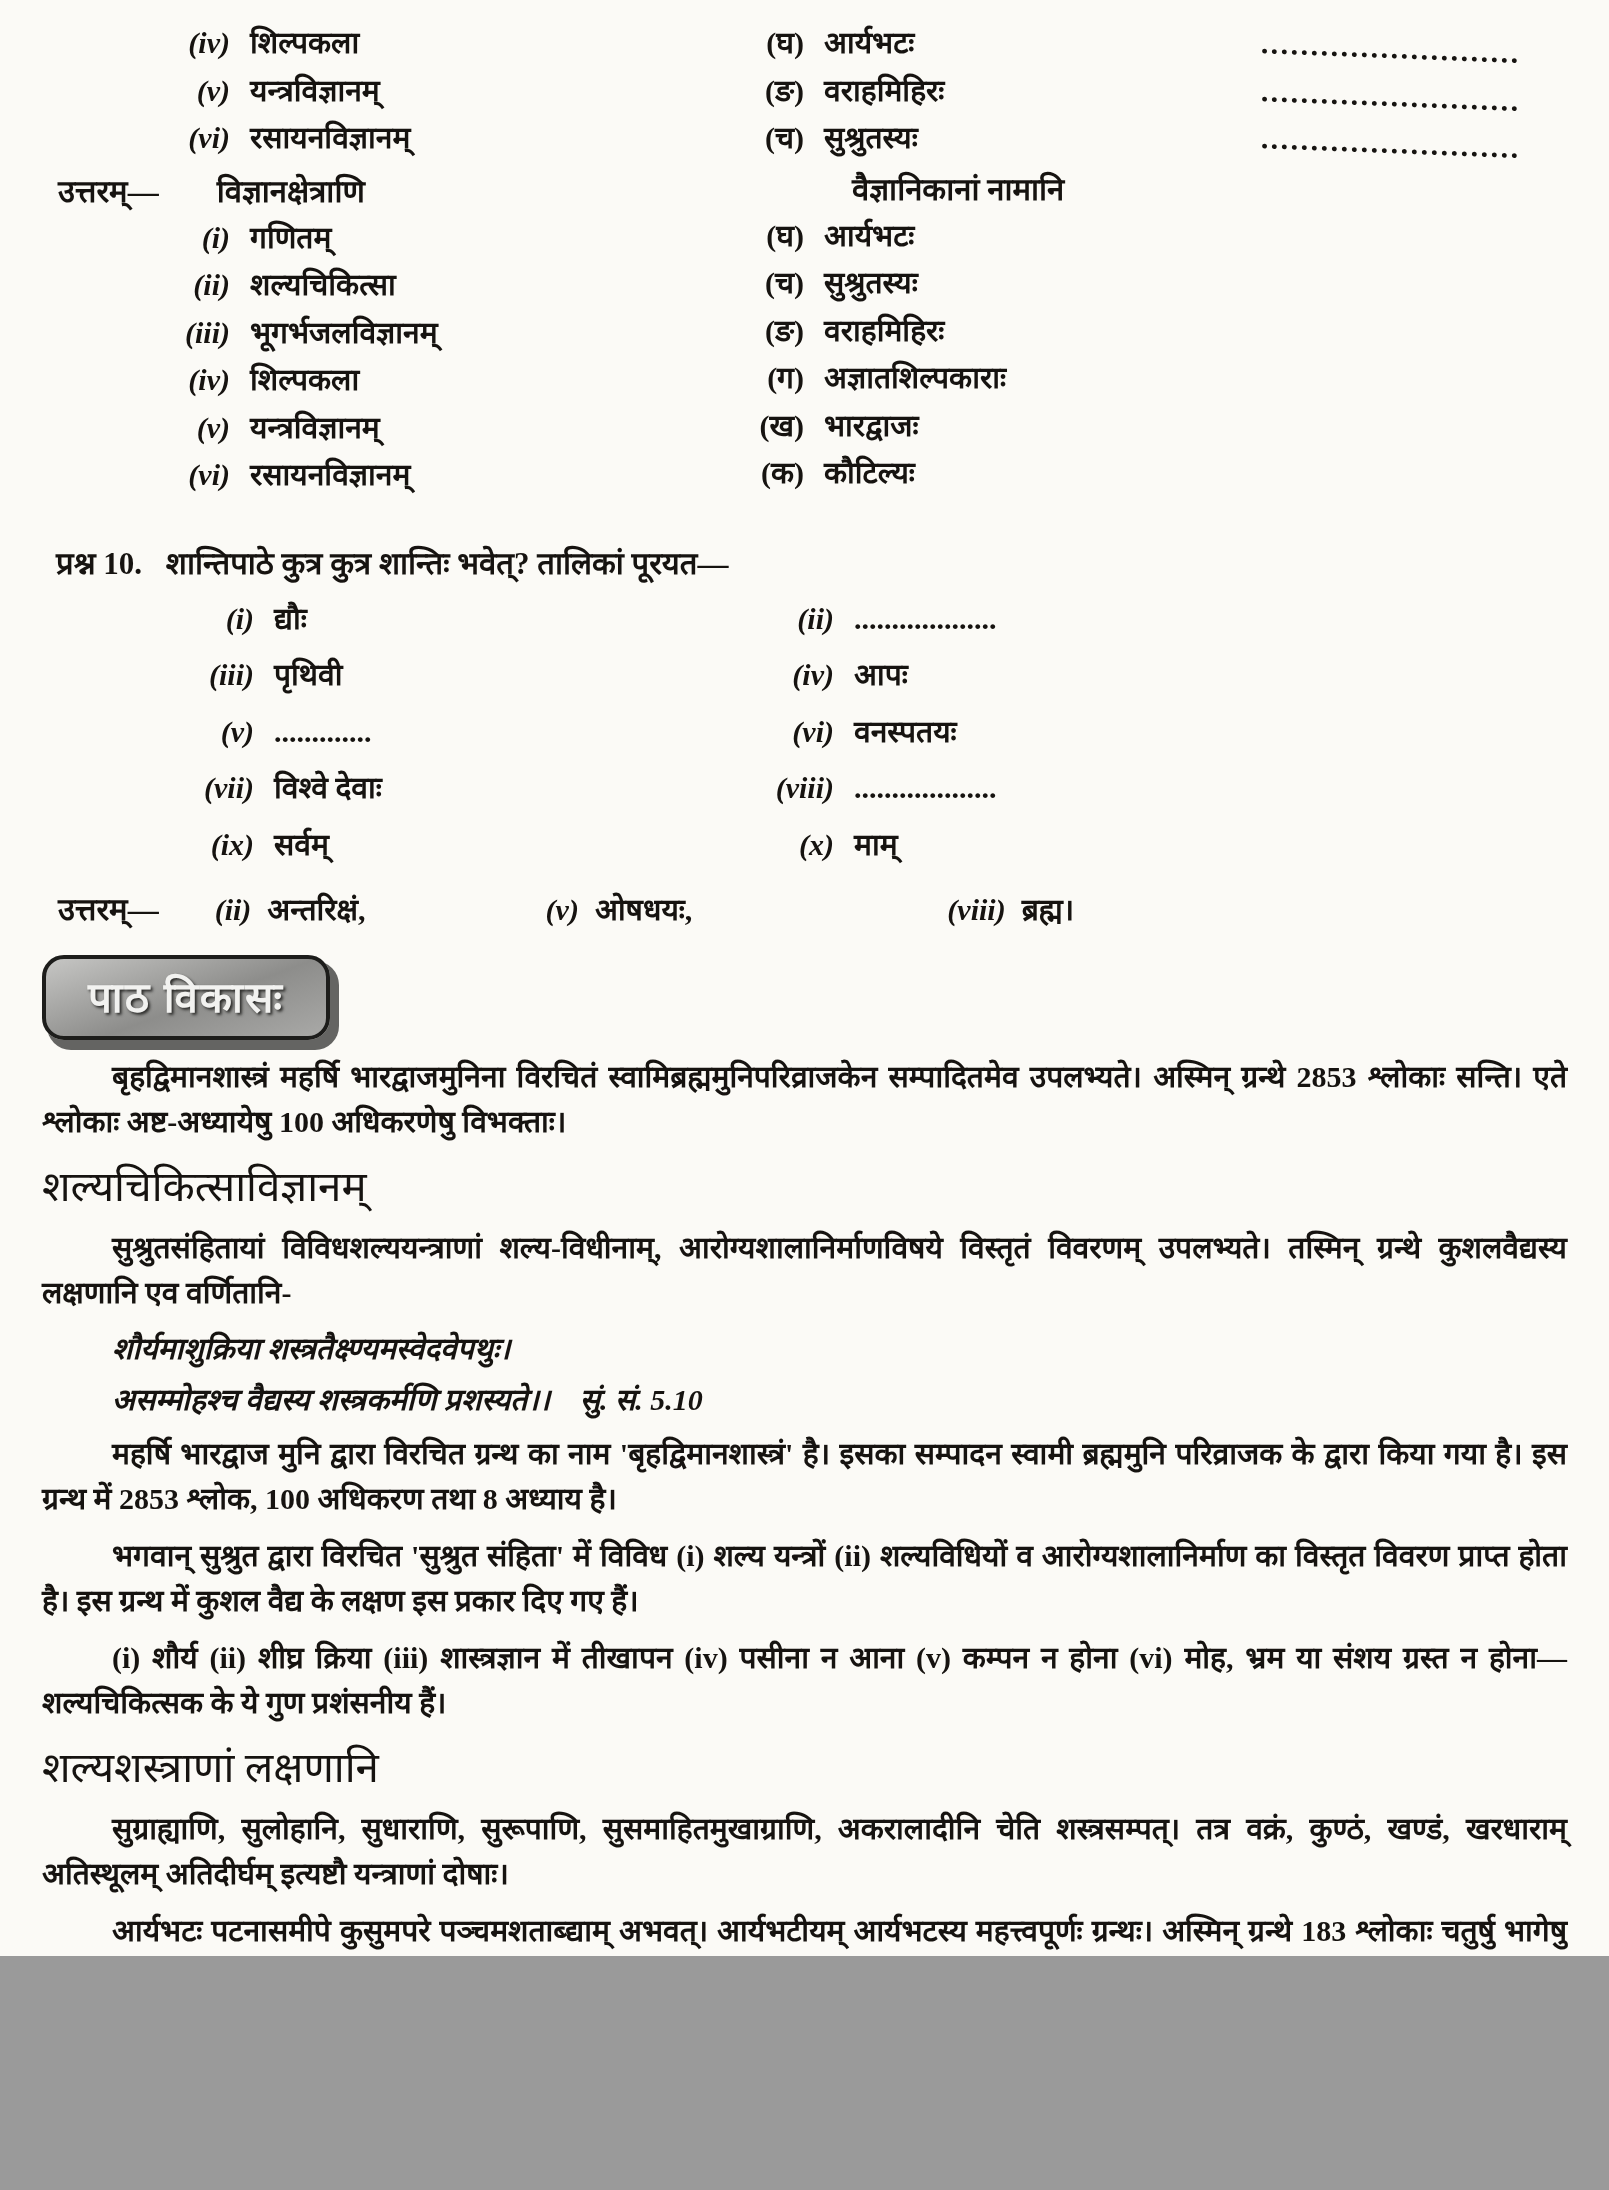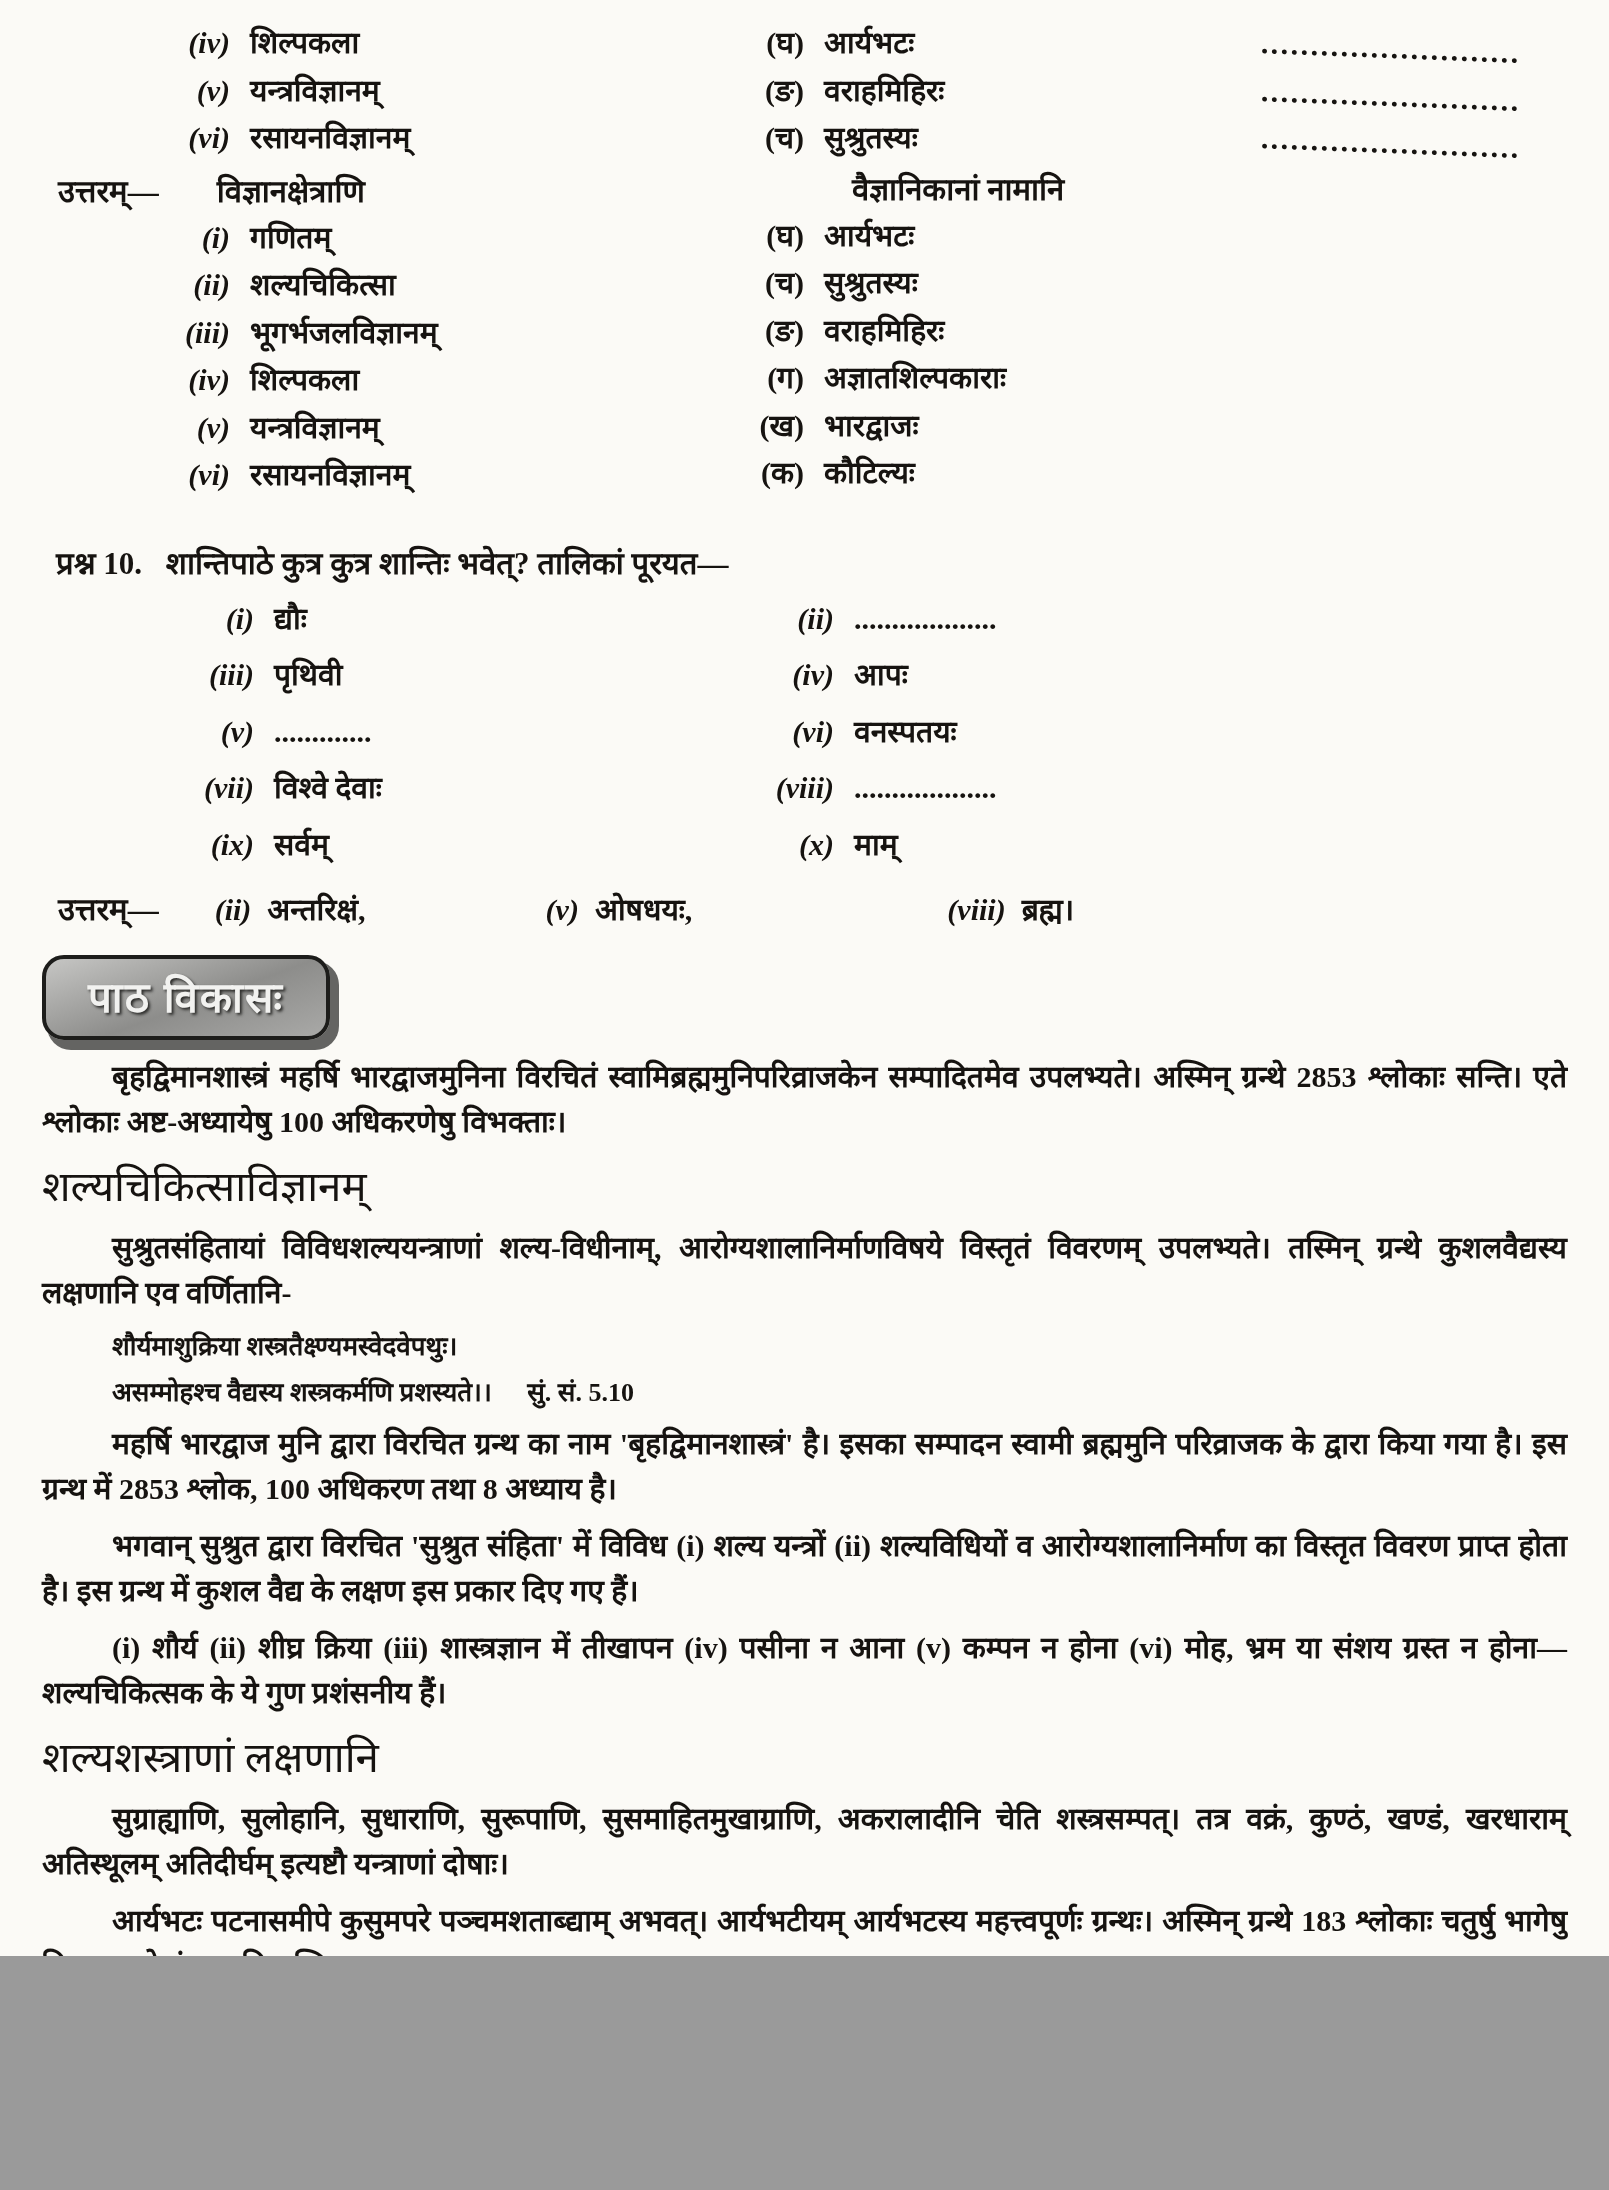--- a/index.html
+++ b/index.html
@@ -50,22 +50,22 @@
     font-size: 42px; letter-spacing: 2px;
     color: #f2f2f0;
     background: linear-gradient(160deg, #c6c6c4 0%, #8d8d8b 55%, #a9a9a7 100%);
     border: 4px solid #1d1d1b;
     border-radius: 22px;
     box-shadow: 7px 8px 0 2px #646462;
     text-shadow: 2px 2px 3px #2b2b29;
   }
   .body p { font-size: 30px; line-height: 1.5; text-align: justify; margin: 12px 0; text-indent: 70px; }
   .body h3 { font-size: 42px; margin: 6px 0 2px; font-weight: 400; }
-  .verse { font-size: 26px; padding-left: 70px; margin: 10px 0; }
-  .ref { margin-left: 29px; }
+  .verse { font-size: 30px; padding-left: 70px; margin: 10px 0; font-style: italic; }
+  .ref { margin-left: 22px; }
 </style>
 </head>
 <body>
 
 <div class="page">
 
   <section class="cols">
     <div class="colL">
       <div class="li">
         <span class="num roman">(iv)</span>

